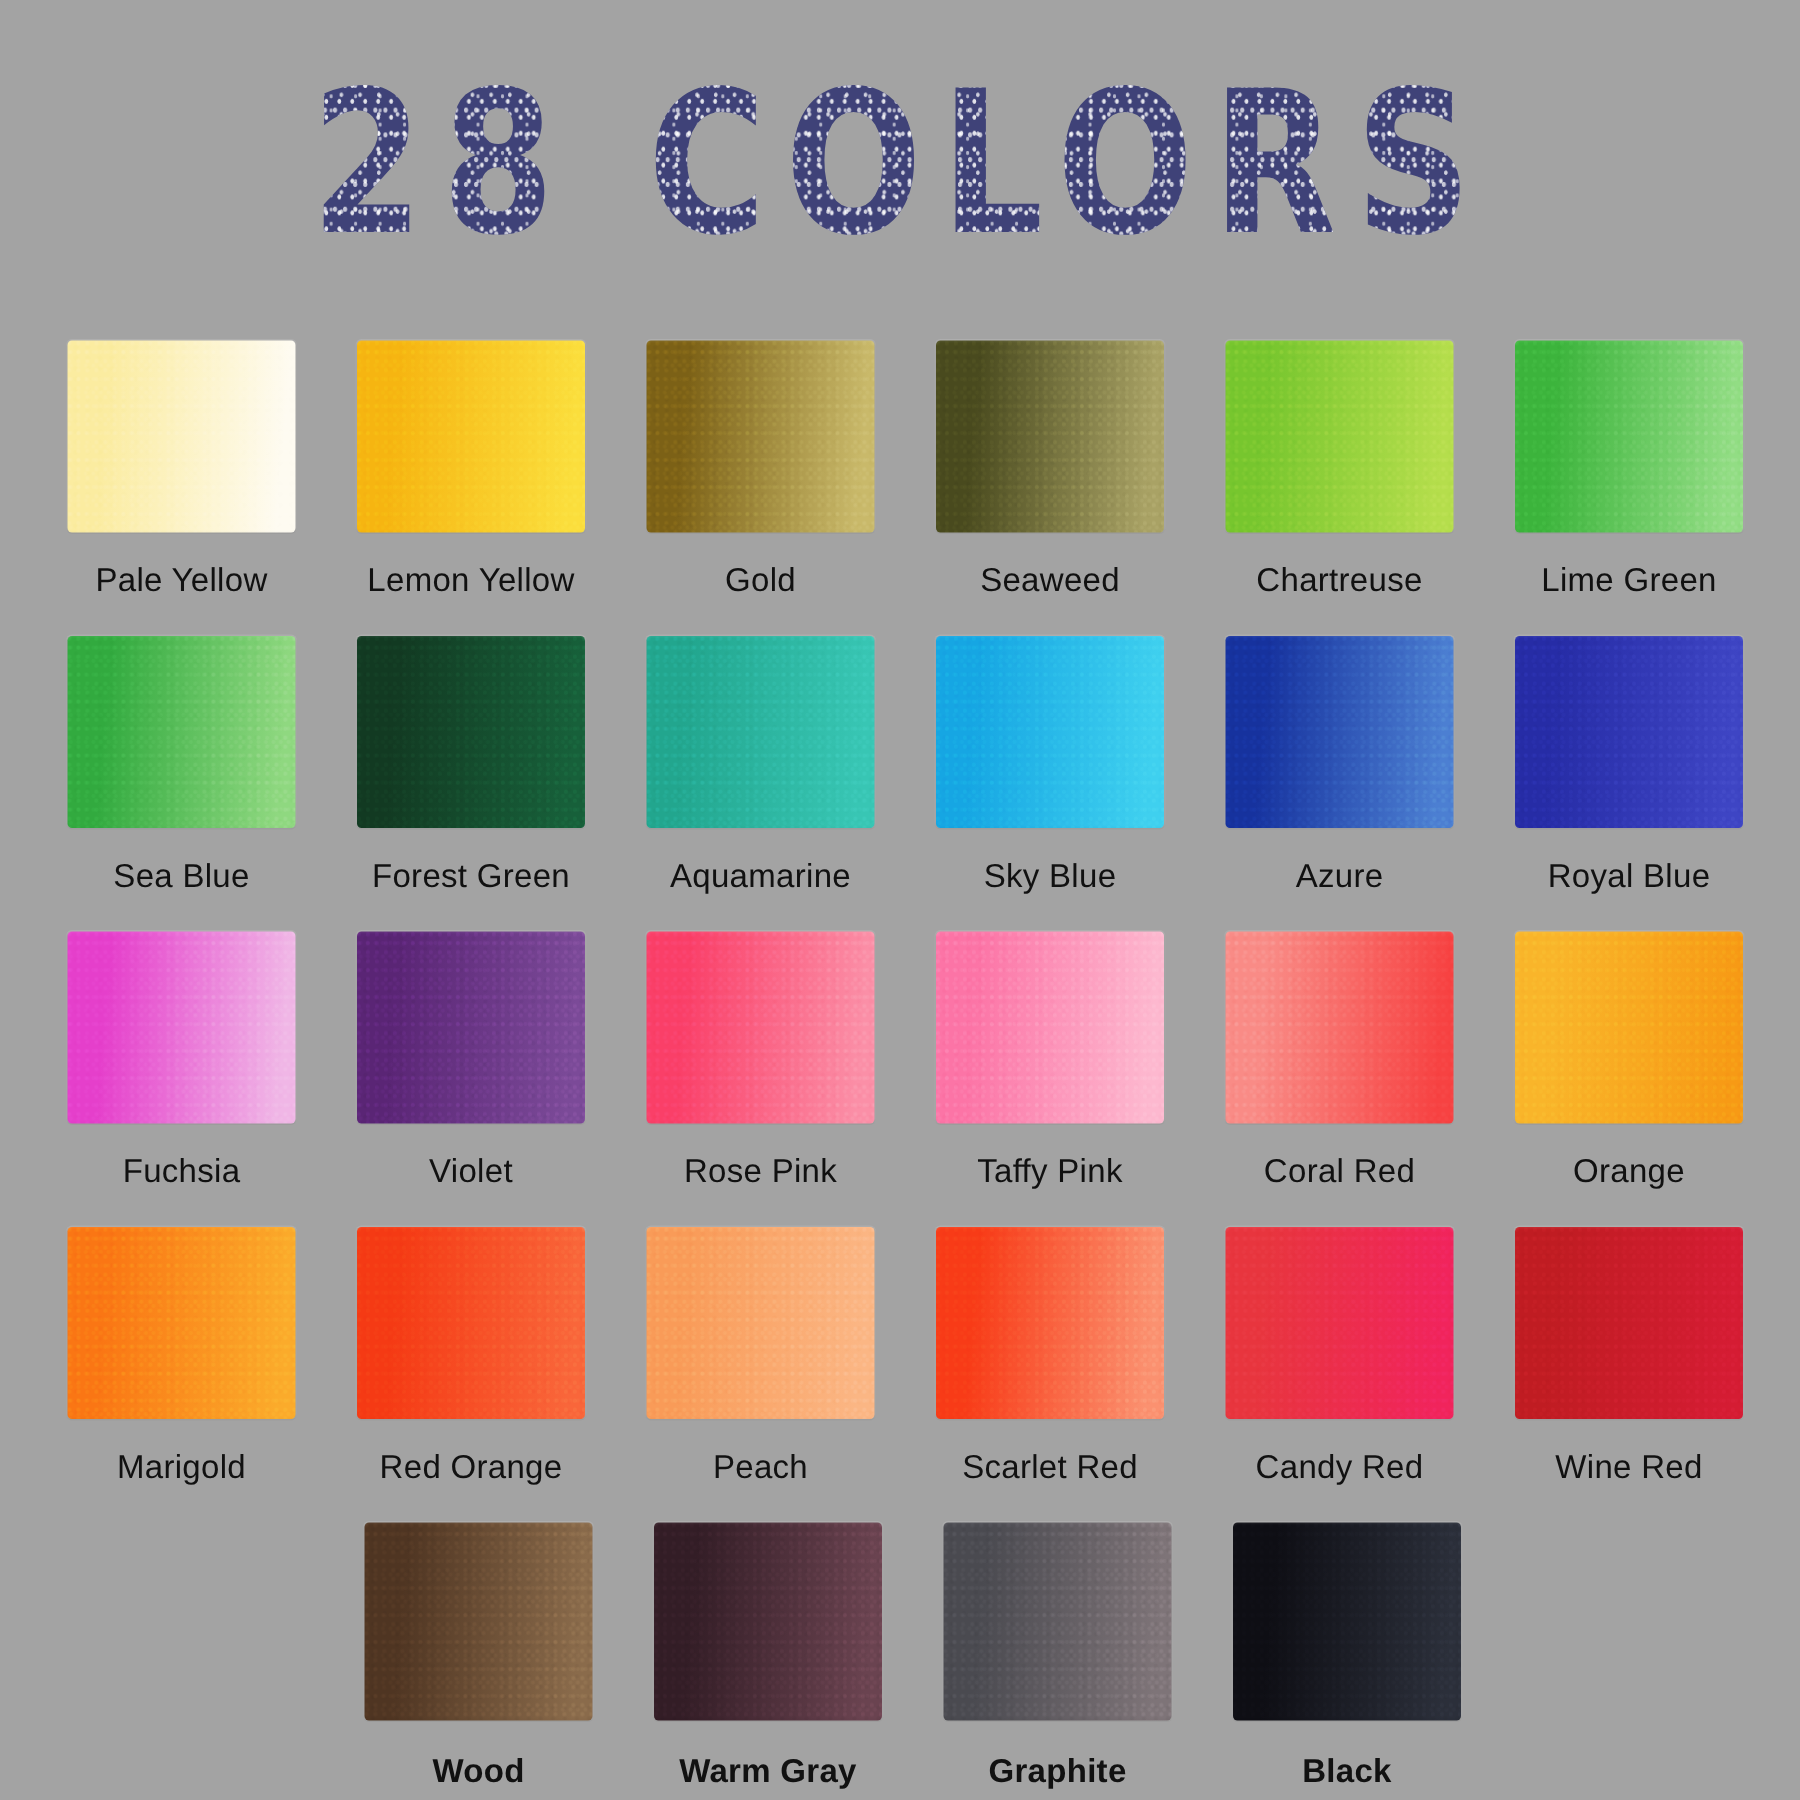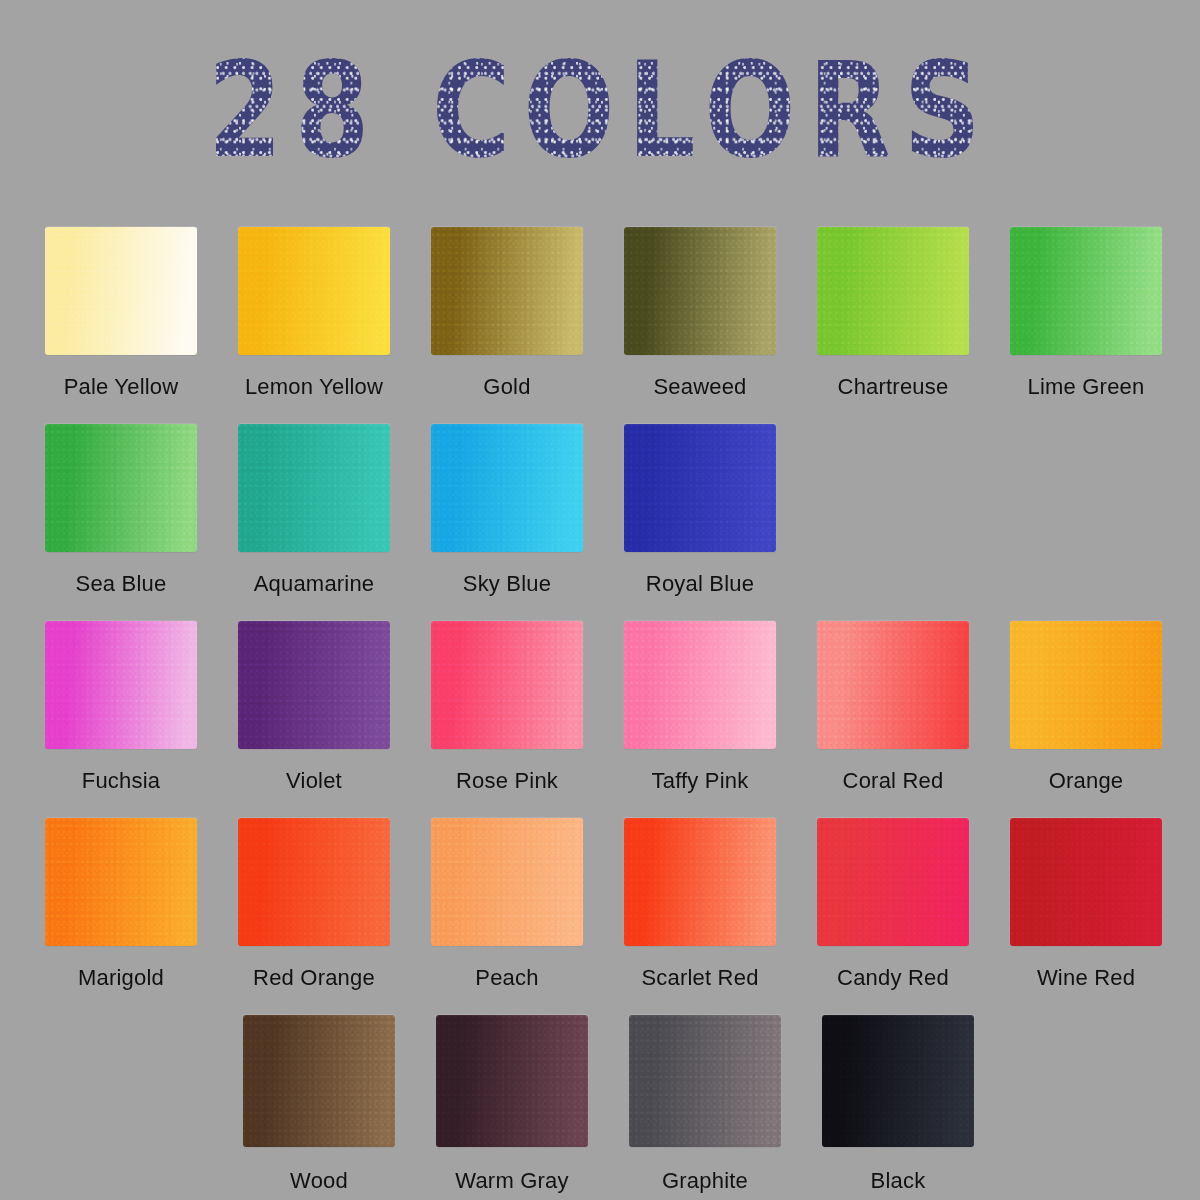--- a/index.html
+++ b/index.html
@@ -81,20 +81,21 @@
     left: 45px;
     width: 1113px;
   }
   .row {
     display: flex;
     gap: 41px;
     margin-bottom: 24px;
   }
   .row.row-last {
     margin-left: 198px;
+    font-weight: bold;
   }
   .cell {
     width: 152px;
   }
   .swatch {
     width: 152px;
     height: 128px;
     border-radius: 3px;
     position: relative;
     
@@ -180,28 +181,36 @@
           <div class="swatch" style="background: linear-gradient(95deg, rgb(60, 180, 60) 0%, rgb(60, 180, 60) 18%, rgb(146, 221, 132) 92%, rgb(146, 221, 132) 100%);"></div>
           <div class="label">Lime Green</div>
         </div>
       </div>
       <div class="row">
         <div class="cell">
           <div class="swatch" style="background: linear-gradient(95deg, rgb(50, 170, 63) 0%, rgb(50, 170, 63) 18%, rgb(143, 216, 128) 92%, rgb(143, 216, 128) 100%);"></div>
           <div class="label">Sea Blue</div>
         </div>
         <div class="cell">
+          <div class="swatch" style="background: linear-gradient(95deg, rgb(18, 58, 34) 0%, rgb(18, 58, 34) 18%, rgb(23, 96, 58) 92%, rgb(23, 96, 58) 100%);"></div>
+          <div class="label">Forest Green</div>
+        </div>
+        <div class="cell">
           <div class="swatch" style="background: linear-gradient(95deg, rgb(34, 166, 142) 0%, rgb(34, 166, 142) 18%, rgb(56, 198, 180) 92%, rgb(56, 198, 180) 100%);"></div>
           <div class="label">Aquamarine</div>
         </div>
         <div class="cell">
           <div class="swatch" style="background: linear-gradient(95deg, rgb(22, 166, 227) 0%, rgb(22, 166, 227) 18%, rgb(63, 208, 239) 92%, rgb(63, 208, 239) 100%);"></div>
           <div class="label">Sky Blue</div>
         </div>
         <div class="cell">
+          <div class="swatch" style="background: linear-gradient(95deg, rgb(22, 50, 158) 0%, rgb(22, 50, 158) 18%, rgb(76, 127, 210) 92%, rgb(76, 127, 210) 100%);"></div>
+          <div class="label">Azure</div>
+        </div>
+        <div class="cell">
           <div class="swatch" style="background: linear-gradient(95deg, rgb(38, 44, 166) 0%, rgb(38, 44, 166) 18%, rgb(62, 69, 196) 92%, rgb(62, 69, 196) 100%);"></div>
           <div class="label">Royal Blue</div>
         </div>
       </div>
       <div class="row">
         <div class="cell">
           <div class="swatch" style="background: linear-gradient(95deg, rgb(229, 63, 203) 0%, rgb(229, 63, 203) 18%, rgb(240, 182, 230) 92%, rgb(240, 182, 230) 100%);"></div>
           <div class="label">Fuchsia</div>
         </div>
         <div class="cell">

